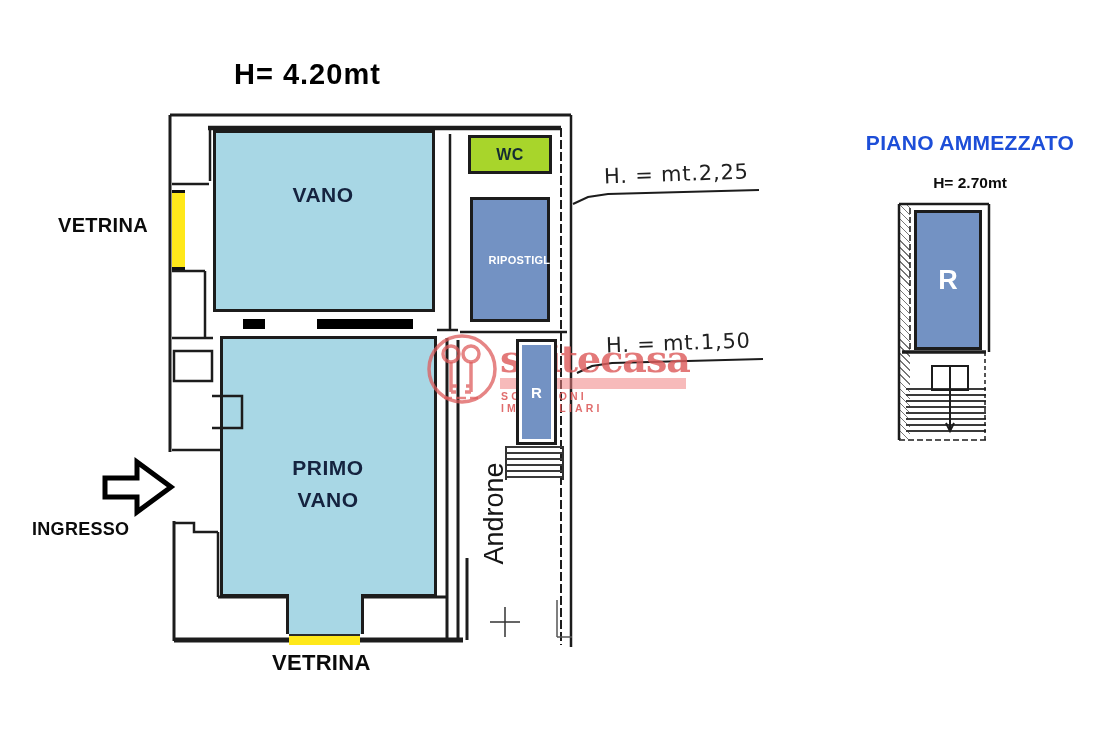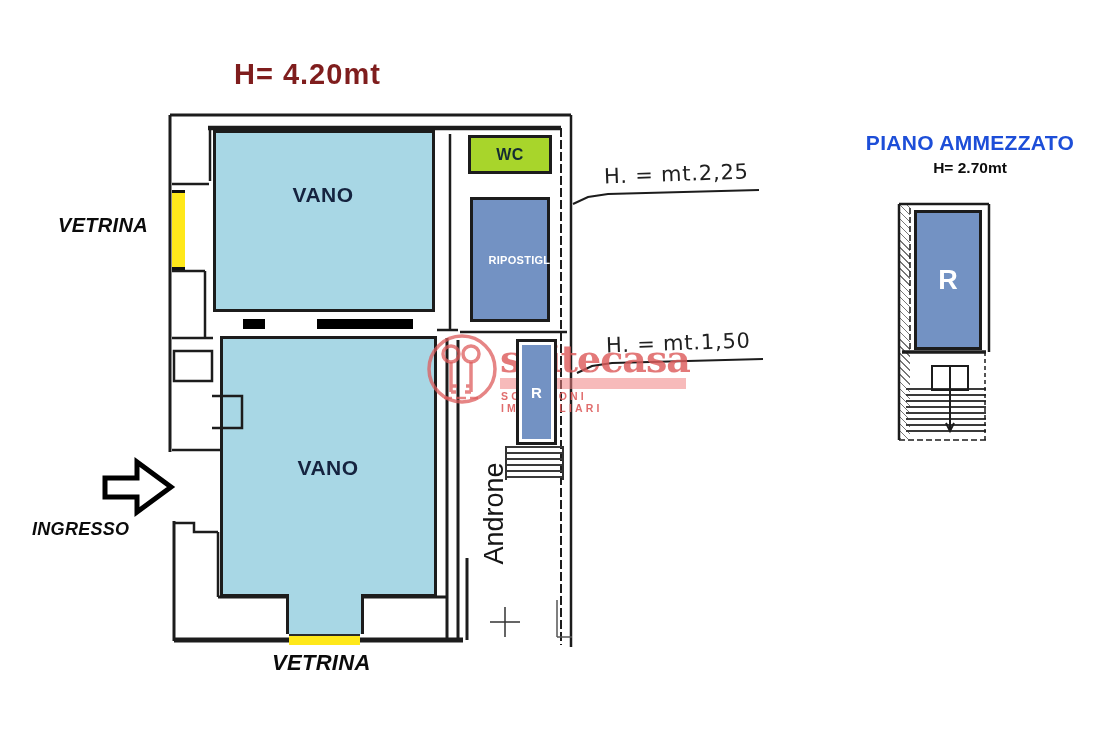--- a/index.html
+++ b/index.html
@@ -1,21 +1,21 @@
 <!DOCTYPE html>
 <html><head>
 <meta charset="utf-8">
 <style>
   html,body{margin:0;padding:0;background:#ffffff;}
   #canvas{position:relative;width:1108px;height:739px;background:#ffffff;overflow:hidden;
           font-family:"Liberation Sans", sans-serif;}
   .abs{position:absolute;}
   .room-fill{background:#a8d7e5;border:3px solid #1c1c1c;box-sizing:border-box;}
   .room-label{color:#15233f;font-weight:700;font-size:21px;text-align:center;line-height:32px;letter-spacing:.5px;}
-  .plan-label{color:#0b0b0b;font-weight:700;font-size:20px;letter-spacing:.3px;font-style:italic;}
+  .plan-label{color:#0b0b0b;font-weight:700;font-size:20px;letter-spacing:.3px;}
   .hand-note{font-family:"DejaVu Sans", sans-serif;font-size:21px;color:#202020;letter-spacing:.8px;transform:rotate(-2deg);white-space:nowrap;}
   .hatch-h{background:repeating-linear-gradient(180deg,#3a3a3a 0 1.6px,transparent 1.6px 6px);}
   .hatch-d{background:repeating-linear-gradient(45deg,#777 0 1px,transparent 1px 5px);}
   svg{position:absolute;left:0;top:0;}
   .wm{color:rgba(221,92,92,.82);}
 </style>
 </head>
 <body>
 
 <div id="canvas">
@@ -115,42 +115,43 @@
   </div>
 
   <div class="abs hatch-h" style="left:505px;top:446px;width:55px;height:34px;z-index:4;border-left:2px solid #333;border-right:2px solid #333;"></div>
 
   <div class="abs hatch-d" style="left:900px;top:205px;width:10px;height:234px;z-index:1;"></div>
   <div class="abs" style="left:914px;top:210px;width:68px;height:140px;background:#7392c3;border:3px solid #1c1c1c;box-sizing:border-box;z-index:1;display:flex;align-items:center;justify-content:center;">
     <span style="color:#fff;font-weight:700;font-size:27px;">R</span>
   </div>
   <div class="abs hatch-h" style="left:906px;top:388px;width:80px;height:44px;z-index:1;"></div>
 
-  <div class="abs" style="left:234px;top:58px;font-size:29px;font-weight:700;color:#7f1d1d;letter-spacing:1px;z-index:6;">H= 4.20mt</div>
+  <div class="abs" style="left:234px;top:58px;font-size:29px;font-weight:700;color:#000000;letter-spacing:1px;z-index:6;">H= 4.20mt</div>
 
   <div class="abs room-label" style="left:223px;top:179px;width:200px;z-index:6;">
     <div>VANO</div>
   </div>
 
   <div class="abs room-label" style="left:228px;top:452px;width:200px;z-index:6;">
+    <div>PRIMO</div>
     <div>VANO</div>
   </div>
 
   <div class="abs plan-label" style="left:58px;top:214px;z-index:6;">VETRINA</div>
 
   <div class="abs plan-label" style="left:272px;top:650px;font-size:22px;z-index:6;">VETRINA</div>
 
   <div class="abs plan-label" style="left:32px;top:519px;font-size:18px;z-index:6;">INGRESSO</div>
 
   <div class="abs" style="left:414px;top:498px;width:160px;text-align:center;font-size:27px;color:#161616;font-weight:500;transform:rotate(-90deg);z-index:6;font-family:'Liberation Sans',sans-serif;">Androne</div>
 
   <div class="abs hand-note" style="left:604px;top:162px;z-index:6;">H. = mt.2,25</div>
 
   <div class="abs hand-note" style="left:606px;top:331px;z-index:6;">H. = mt.1,50</div>
 
   <div class="abs" style="left:850px;top:131px;width:240px;text-align:center;font-size:21px;font-weight:800;color:#1d4ed8;letter-spacing:.3px;z-index:6;">PIANO AMMEZZATO</div>
-  <div class="abs" style="left:850px;top:159px;width:240px;text-align:center;font-size:15.5px;font-weight:700;color:#0d0d0d;z-index:6;">H= 2.70mt</div>
+  <div class="abs" style="left:850px;top:174px;width:240px;text-align:center;font-size:15.5px;font-weight:700;color:#0d0d0d;z-index:6;">H= 2.70mt</div>
 
   <svg width="1108" height="739" style="z-index:6;pointer-events:none;">
     <polygon points="105,478 137,478 137,462 171,487 137,512 137,497 105,497" fill="#ffffff" stroke="#000000" stroke-width="5" stroke-linejoin="miter"></polygon>
   </svg>
 
 </div>
 
 </body></html>

